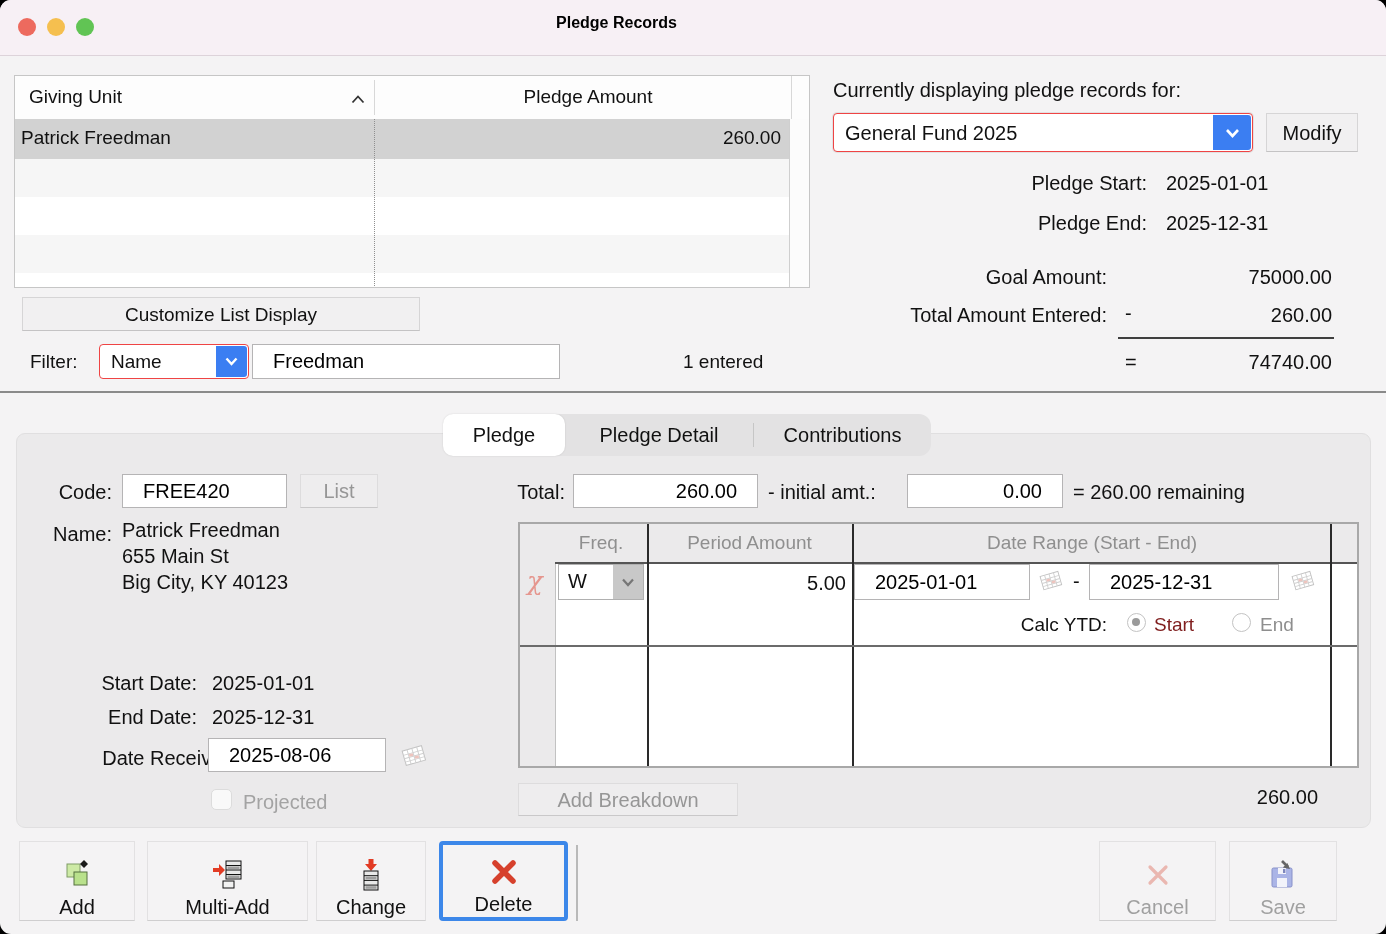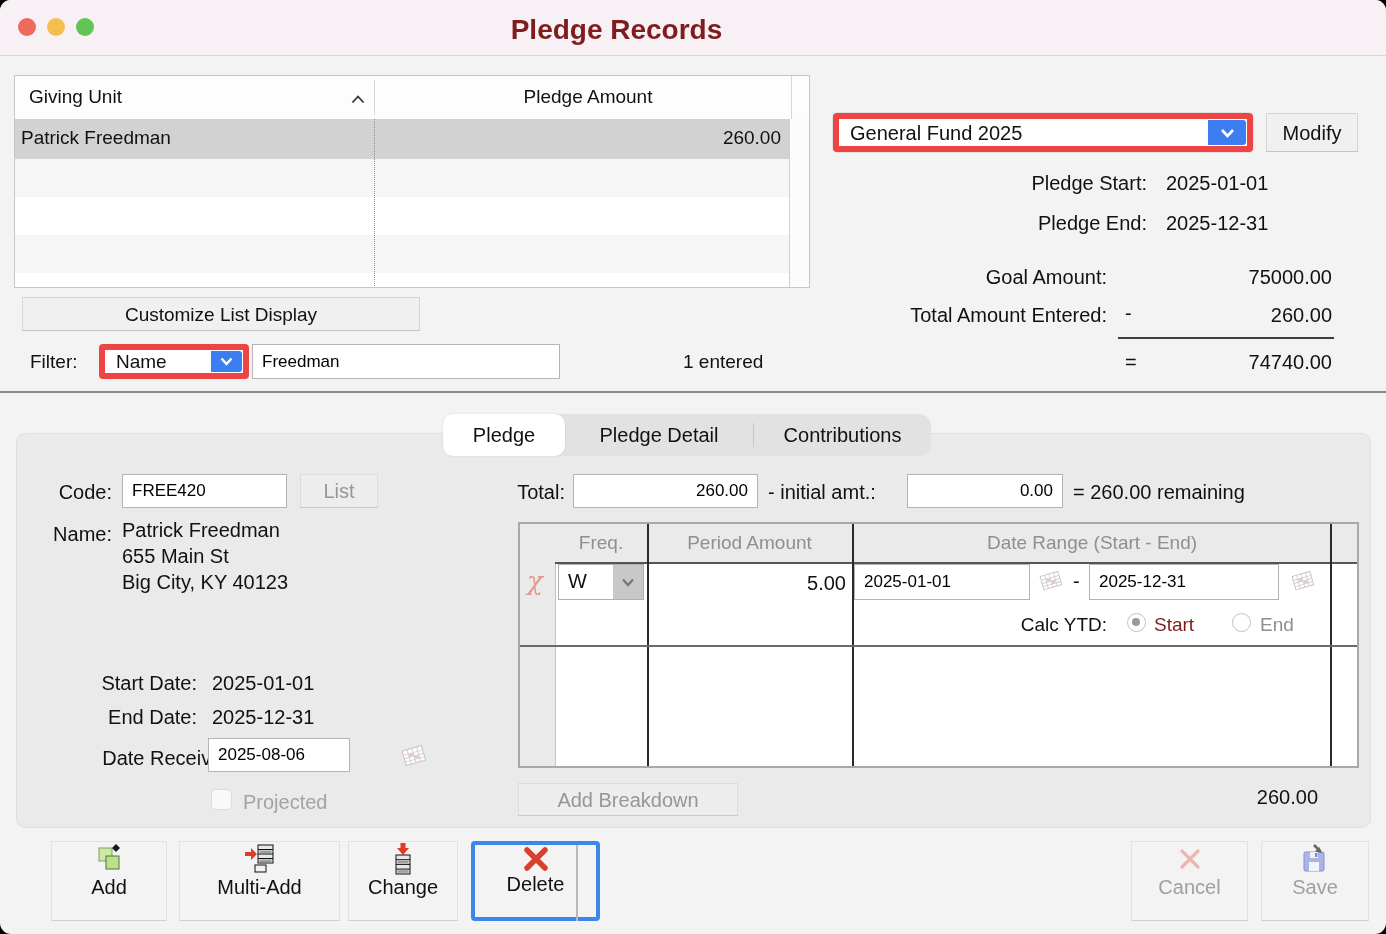--- a/index.html
+++ b/index.html
@@ -6,45 +6,45 @@
   body{font-family:"Liberation Sans", sans-serif;color:#111;}
   .window{position:relative;width:1386px;height:934px;background:#f4f3f4;border-radius:11px;overflow:hidden;}
   .abs{position:absolute;}
 
   
   .titlebar{position:absolute;left:0;top:0;width:1386px;height:55px;background:#f7f0f5;border-bottom:1px solid #ddd3da;}
   .light{position:absolute;top:18px;width:18px;height:18px;border-radius:50%;}
   .light.red{left:18px;background:#ed6a5e;}
   .light.yellow{left:47px;background:#f5bf4f;}
   .light.green{left:76px;background:#61c454;}
-  .win-title{position:absolute;left:0;top:14px;width:1233px;text-align:center;font-size:28px;font-weight:bold;color:#7f1d1d;}
+  .win-title{position:absolute;left:0;top:14px;width:1233px;text-align:center;font-size:16px;font-weight:bold;color:#000000;}
 
   
   .gtable{position:absolute;left:14px;top:75px;width:796px;height:213px;background:#fff;border:1px solid #c6c6c6;box-sizing:border-box;}
   .gt-header{position:absolute;left:0;top:0;width:100%;height:43px;border-bottom:1px solid #cfcfcf;background:#fdfdfd;}
   .gt-header .h1{position:absolute;left:14px;top:10px;font-size:19px;}
   .gt-header .sort{position:absolute;left:336px;top:14px;}
   .gt-header .h2{position:absolute;left:380px;top:10px;width:386px;text-align:center;font-size:19px;}
   .gt-hsep1{position:absolute;left:359px;top:4px;height:35px;border-left:1px solid #d8d8d8;}
   .gt-hsep2{position:absolute;left:776px;top:0;height:43px;border-left:1px solid #d8d8d8;}
   .gt-body{position:absolute;left:0;top:43px;width:100%;height:168px;overflow:hidden;}
   .grow{position:relative;width:776px;}
   .grow .c1{position:absolute;left:6px;top:8px;font-size:19px;}
   .grow .c2{position:absolute;right:10px;top:8px;font-size:19px;}
   .gt-dot{position:absolute;top:43px;bottom:1px;border-left:1px dotted #8f8f8f;}
   .gt-scroll{position:absolute;right:0;top:43px;bottom:0;width:19px;background:#fcfcfc;border-left:1px solid #cfcfcf;}
 
   .btn-flat{background:#f1f0f1;border:1px solid #d6d5d6;border-bottom-color:#c4c3c4;box-sizing:border-box;text-align:center;}
 
   
-  .select{position:absolute;background:#fff;border:6px solid #ef4444;box-sizing:border-box;border-radius:4px;}
+  .select{position:absolute;background:#fff;border:1px solid #ef4444;box-sizing:border-box;border-radius:4px;}
   .select .val{position:absolute;left:11px;top:50%;transform:translateY(-50%);white-space:nowrap;}
   .select .dd{position:absolute;right:1px;top:1px;bottom:1px;background:#3b7ef2;border-radius:0 3px 3px 0;display:flex;align-items:center;justify-content:center;}
 
-  .tinput{position:absolute;background:#fff;border:1px solid #b5b4b5;box-sizing:border-box;font-family:"Liberation Sans",sans-serif;font-size:17px;padding:0 9px;outline:none;}
+  .tinput{position:absolute;background:#fff;border:1px solid #b5b4b5;box-sizing:border-box;font-family:"Liberation Sans",sans-serif;font-size:20px;padding:0 20px;outline:none;}
   .tinput.right{text-align:right;}
 
   .lbl{position:absolute;font-size:20px;white-space:nowrap;}
   .lbl.r{text-align:right;}
   .lbl.sm{font-size:19px;}
 
   .hline{position:absolute;background:#3f3f3f;height:2px;}
   .divider{position:absolute;left:0;top:391px;width:1386px;height:2px;background:#8a8a8a;}
 
   
@@ -68,21 +68,21 @@
   .freq-dd{position:absolute;background:#fff;border:1px solid #b0b0b0;box-sizing:border-box;}
   .freq-dd .val{position:absolute;left:9px;top:5px;font-size:20px;}
   .freq-dd .dd{position:absolute;right:0;top:0;bottom:0;width:30px;background:#c8c8c8;display:flex;align-items:center;justify-content:center;}
   .radio{position:absolute;width:19px;height:19px;border-radius:50%;border:1.5px solid #c3c3c3;background:#fff;box-sizing:border-box;}
   .radio .dot{position:absolute;left:4px;top:4px;width:8px;height:8px;border-radius:50%;background:#9a9a9a;}
   .chi{font-family:"DejaVu Serif",serif;font-style:italic;font-size:26px;color:#e5968e;line-height:1;}
 
   .checkbox{position:absolute;width:21px;height:21px;border-radius:5px;border:1.5px solid #dcdcdc;background:#f9f9f9;box-sizing:border-box;}
 
   
-  .tbtn{position:absolute;top:841px;height:80px;background:#f4f3f4;border:1px solid #e2e1e2;border-bottom-color:#cfcecf;box-sizing:border-box;display:flex;flex-direction:column;align-items:center;justify-content:flex-end;padding-bottom:22px;margin-left:32px;}
+  .tbtn{position:absolute;top:841px;height:80px;background:#f4f3f4;border:1px solid #e2e1e2;border-bottom-color:#cfcecf;box-sizing:border-box;display:flex;flex-direction:column;align-items:center;justify-content:flex-end;padding-bottom:2px;}
   .tbtn .ico{height:42px;display:flex;align-items:center;justify-content:center;}
   .tbtn .cap{font-size:20px;line-height:22px;}
   .tbtn.focused{border:4px solid #3c87e9;border-radius:4px;}
   .tbtn.disabled .cap{color:#a0a0a0;}
   .vsep{position:absolute;width:2px;background:#b9b9b9;}
 </style>
 </head>
 <body>
 
 <div class="window">
@@ -128,20 +128,21 @@
     <span class="val" style="font-size:19px;">Name</span>
     <span class="dd" style="width:31px;">
       <svg width="13" height="9" viewBox="0 0 13 9">
           <polyline points="1.5,1.5 6.5,7 11.5,1.5" fill="none" stroke="#fff" stroke-width="2.4"></polyline>
         </svg>
     </span>
   </div>
   <input class="tinput" style="left: 252px; top: 344px; width: 308px; height: 35px;" value="Freedman">
   <div class="lbl sm" style="left:683px;top:351px;">1 entered</div>
 
+  <div class="lbl" style="left:833px;top:79px;">Currently displaying pledge records for:</div>
   <div class="select" style="left:833px;top:113px;width:420px;height:39px;box-shadow:0 0 0 1px #e2e1e2;">
     <span class="val" style="font-size:20px;">General Fund 2025</span>
     <span class="dd" style="width:38px;">
       <svg width="15" height="10" viewBox="0 0 15 10">
           <polyline points="2,2 7.5,8 13,2" fill="none" stroke="#fff" stroke-width="2.6"></polyline>
         </svg>
     </span>
   </div>
   <div class="btn-flat abs" style="left:1266px;top:113px;width:92px;height:39px;line-height:38px;font-size:20px;">Modify</div>
 
@@ -178,21 +179,21 @@
   <div class="lbl" style="left:122px;top:519px;">Patrick Freedman</div>
   <div class="lbl" style="left:122px;top:545px;">655 Main St</div>
   <div class="lbl" style="left:122px;top:571px;">Big City, KY 40123</div>
 
   <div class="lbl r" style="left:0px;top:672px;width:197px;">Start Date:</div>
   <div class="lbl" style="left:212px;top:672px;">2025-01-01</div>
   <div class="lbl r" style="left:0px;top:706px;width:197px;">End Date:</div>
   <div class="lbl" style="left:212px;top:706px;">2025-12-31</div>
 
   <div class="lbl r" style="left:0px;top:747px;width:199px;margin-left:40px;">Date Received:</div>
-  <input class="tinput" style="left: 208px; top: 738px; width: 142px; height: 34px;" value="2025-08-06">
+  <input class="tinput" style="left: 208px; top: 738px; width: 178px; height: 34px;" value="2025-08-06">
   <span class="abs" style="left:398px;top:743px;">
     <svg width="32" height="26" viewBox="0 0 32 26">
         <g transform="rotate(-16 16 13)">
       <rect x="6" y="5" width="20" height="15" fill="#fff" stroke="#c2c2c2"></rect>
       <line x1="6" y1="9.5" x2="26" y2="9.5" stroke="#d0d0d0"></line>
           <line x1="6" y1="13" x2="26" y2="13" stroke="#d0d0d0"></line>
           <line x1="6" y1="16.5" x2="26" y2="16.5" stroke="#d0d0d0"></line>
       <line x1="11" y1="5" x2="11" y2="20" stroke="#d0d0d0"></line>
           <line x1="16" y1="5" x2="16" y2="20" stroke="#d0d0d0"></line>
           <line x1="21" y1="5" x2="21" y2="20" stroke="#d0d0d0"></line>

